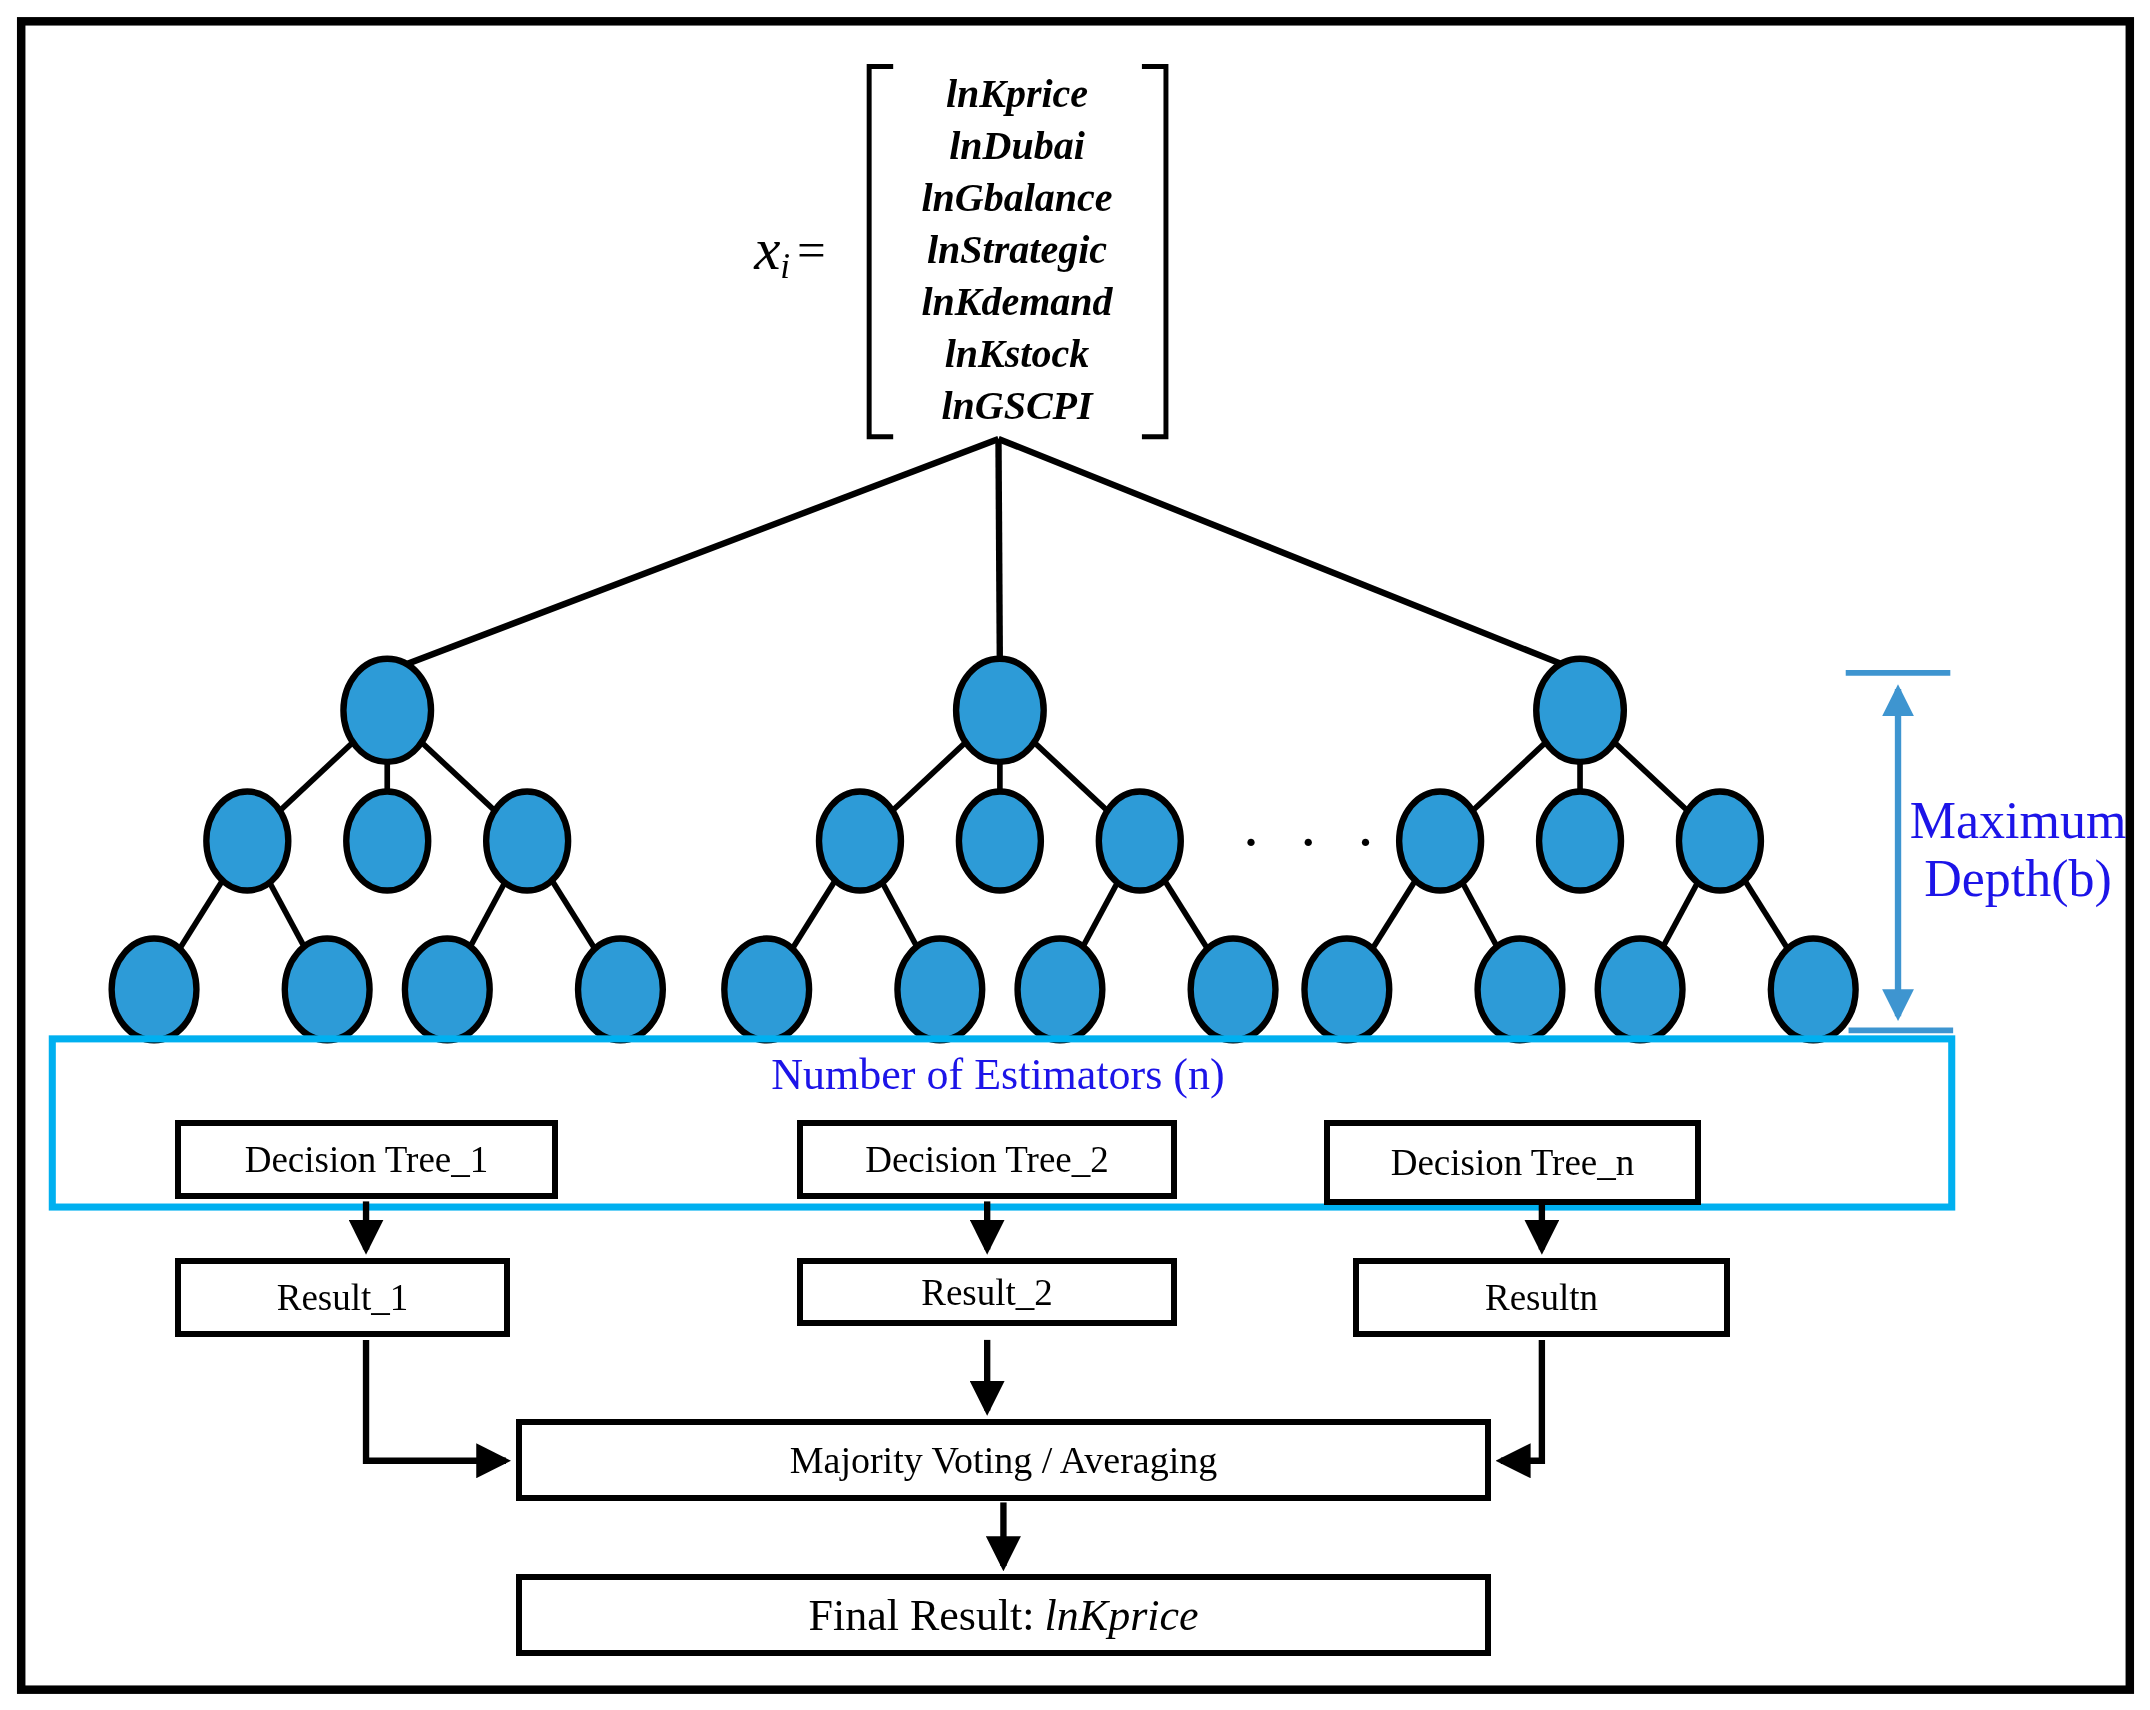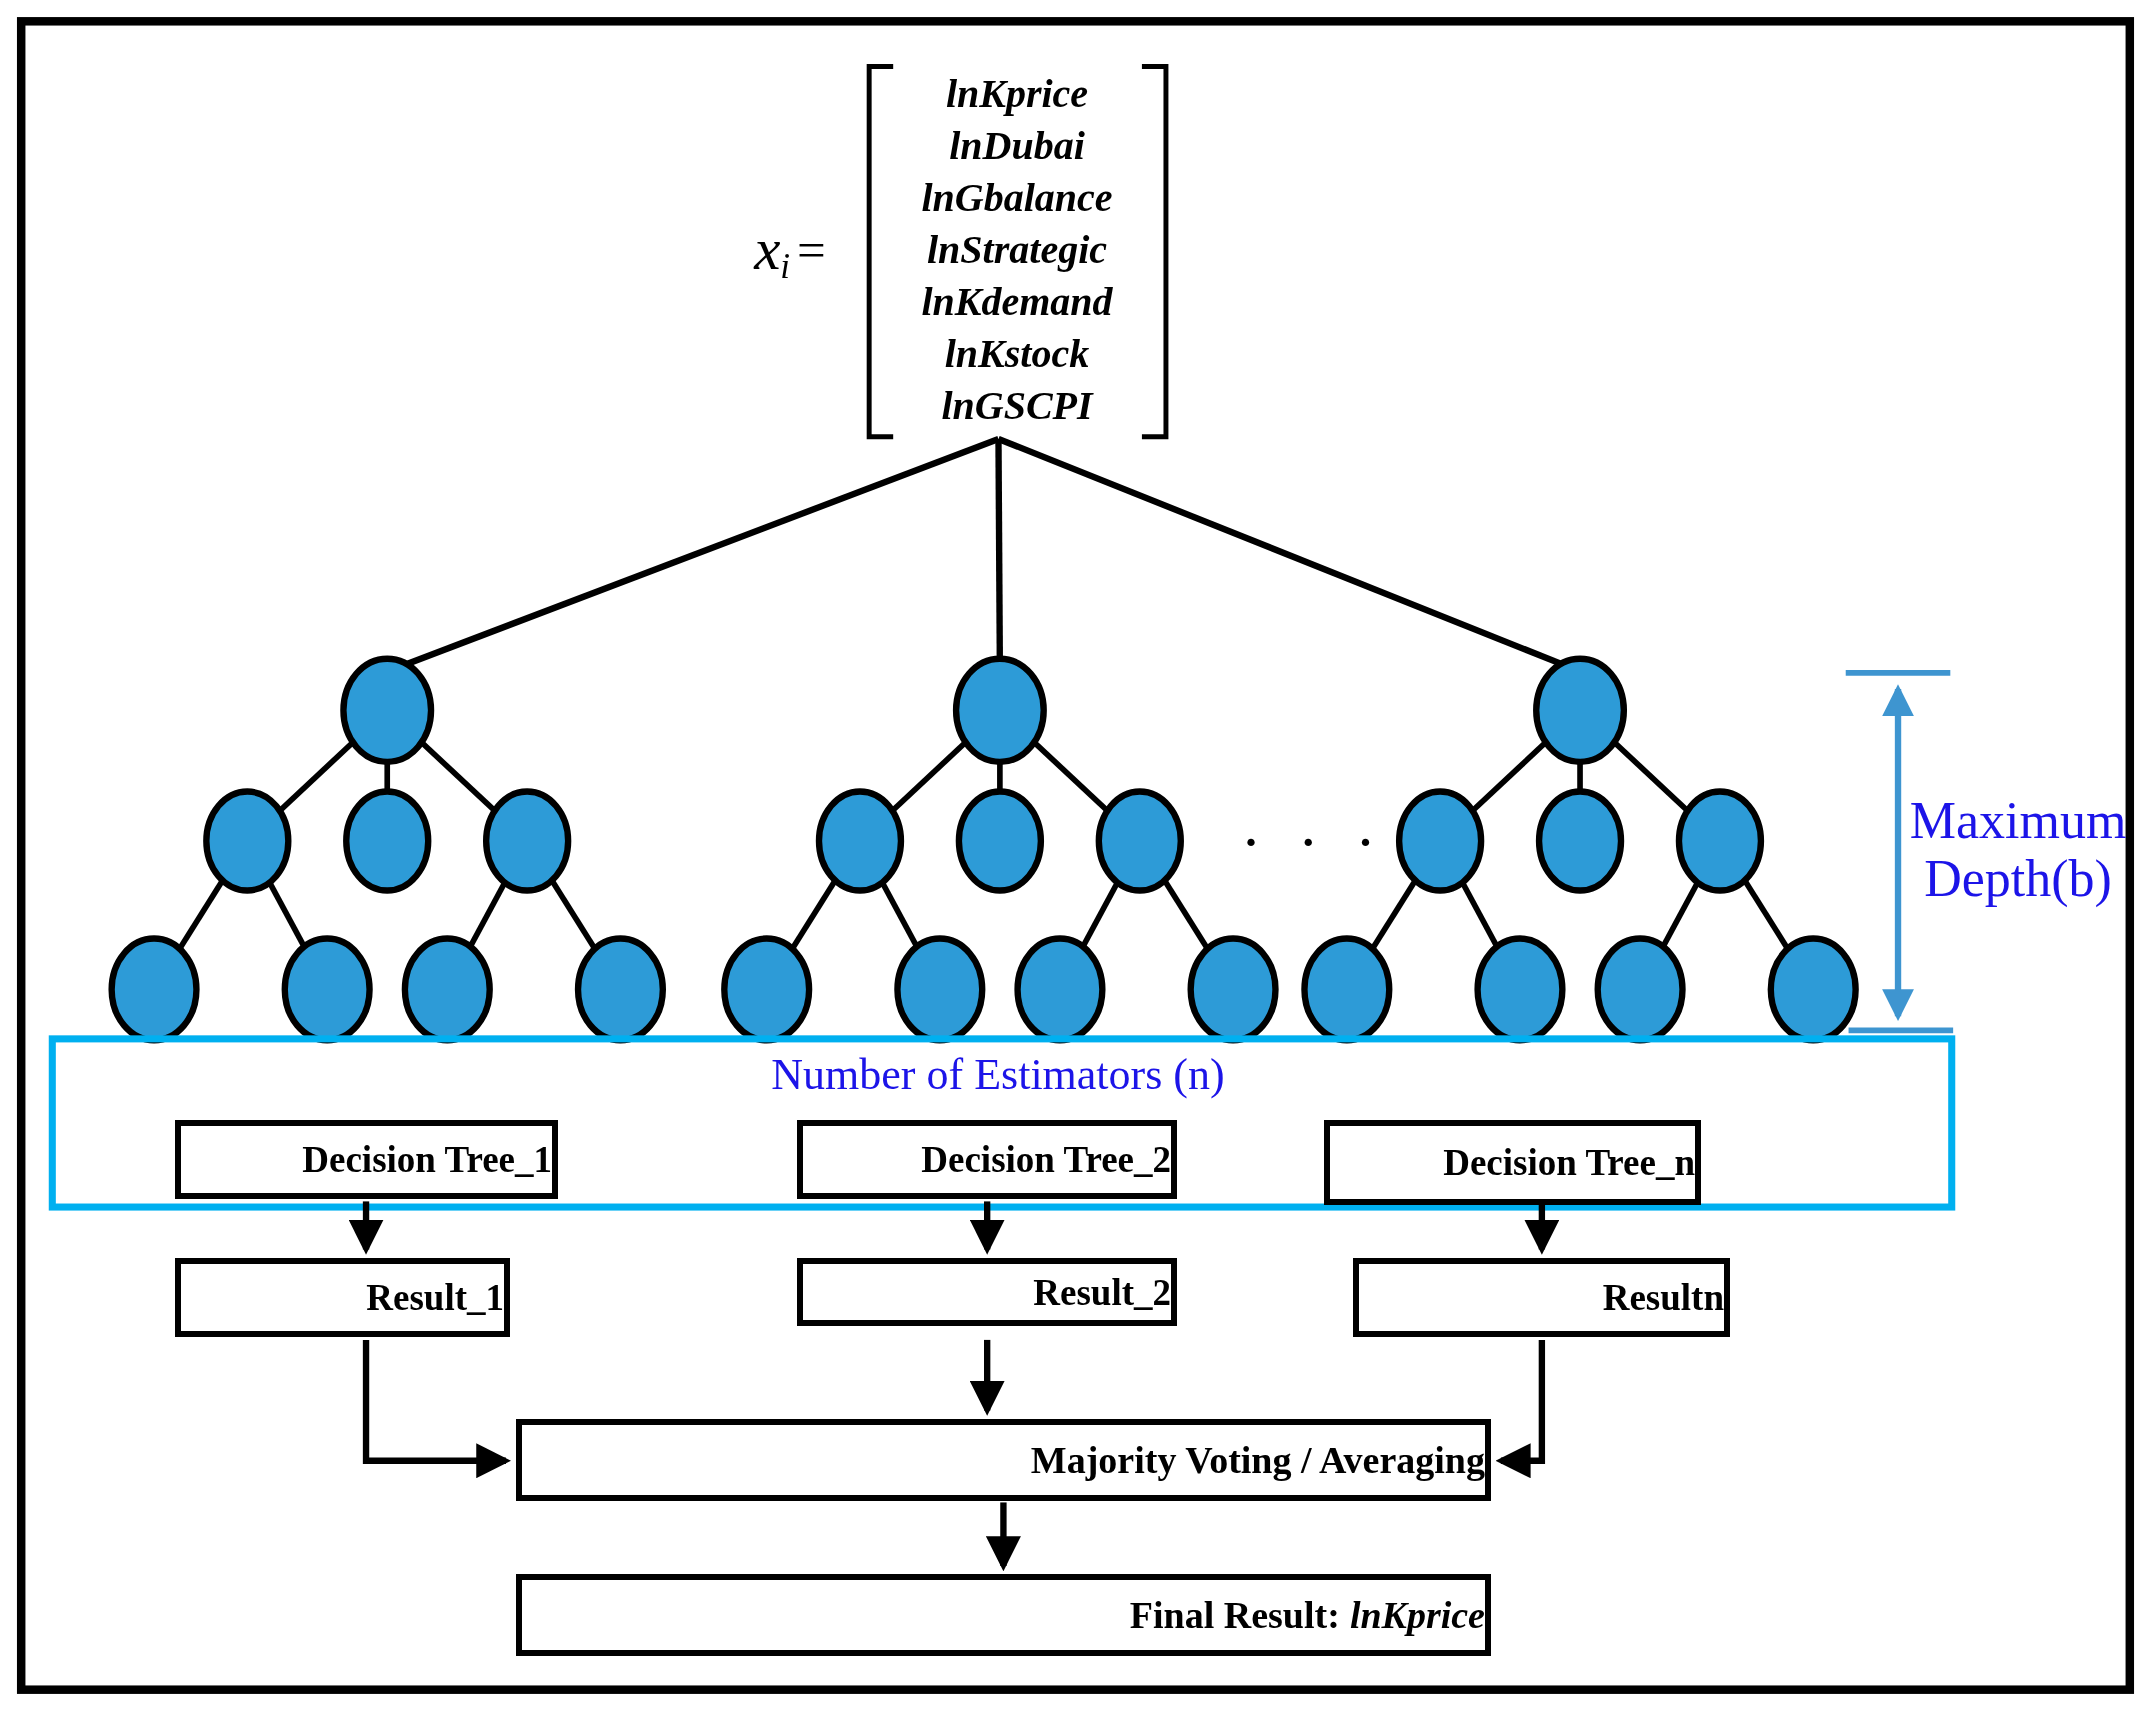--- a/index.html
+++ b/index.html
@@ -16,21 +16,21 @@
   .fan-line{stroke:#000;stroke-width:9;fill:none;}
   .flow-arrow{stroke:#000;stroke-width:9;fill:none;}
   .bracket{stroke:#000;stroke-width:7;fill:none;}
   .depth-line{stroke:var(--depth-arrow);stroke-width:9;fill:none;}
   .depth-cap{stroke:var(--depth-arrow);stroke-width:8;fill:none;}
   .arrowhead-black{fill:#000;}
   .arrowhead-blue{fill:var(--depth-arrow);}
 
   .label{position:absolute;transform:translate(-50%,-50%);white-space:nowrap;}
   .flow-box{position:absolute;box-sizing:border-box;border:6.4px solid #000;background:#fff;
-            display:flex;align-items:center;justify-content:flex-end;font-size:37px;font-weight:bold;}
+            display:flex;align-items:center;justify-content:center;font-size:37px;}
   .vector-entries{position:absolute;left:1017px;top:68px;transform:translateX(-50%);
                   display:flex;flex-direction:column;align-items:center;}
   .vector-entries .entry{height:52px;line-height:52px;font-style:italic;font-weight:600;font-size:40px;}
   .xi-group{position:absolute;left:790px;top:249px;transform:translate(-50%,-50%);
             display:flex;align-items:center;font-style:italic;}
   .xi-x{font-size:59px;}
   .xi-sub{font-size:35px;transform:translateY(17px);}
   .xi-eq{font-size:51px;font-style:normal;margin-left:7px;}
   .estimators-label{font-size:44px;color:var(--blue-text);}
   .depth-label{font-size:52px;color:var(--blue-text);}
@@ -144,19 +144,19 @@
     <span>Result_2</span>
   </div>
   <div class="flow-box" style="left:516px;top:1419px;width:975px;height:82px;font-size:38px;">
     <span>Majority Voting / Averaging</span>
   </div>
 
   <div class="flow-box" style="left:1353px;top:1258px;width:377px;height:79px;">
     <span>Resultn</span>
   </div>
 
-  <div class="flow-box" style="left:516px;top:1574px;width:975px;height:82px;font-size:38px;">
+  <div class="flow-box" style="left:516px;top:1574px;width:975px;height:82px;font-size:44px;">
     <span class="final-prefix">Final Result:</span>
     <span class="final-value">lnKprice</span>
   </div>
 
 </div>
 
 
 </body></html>

